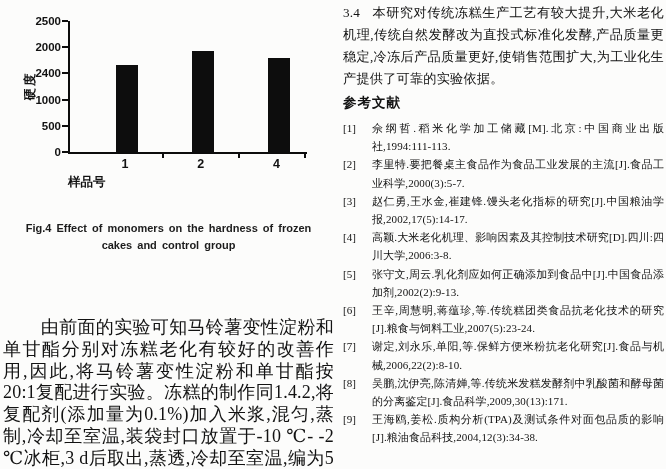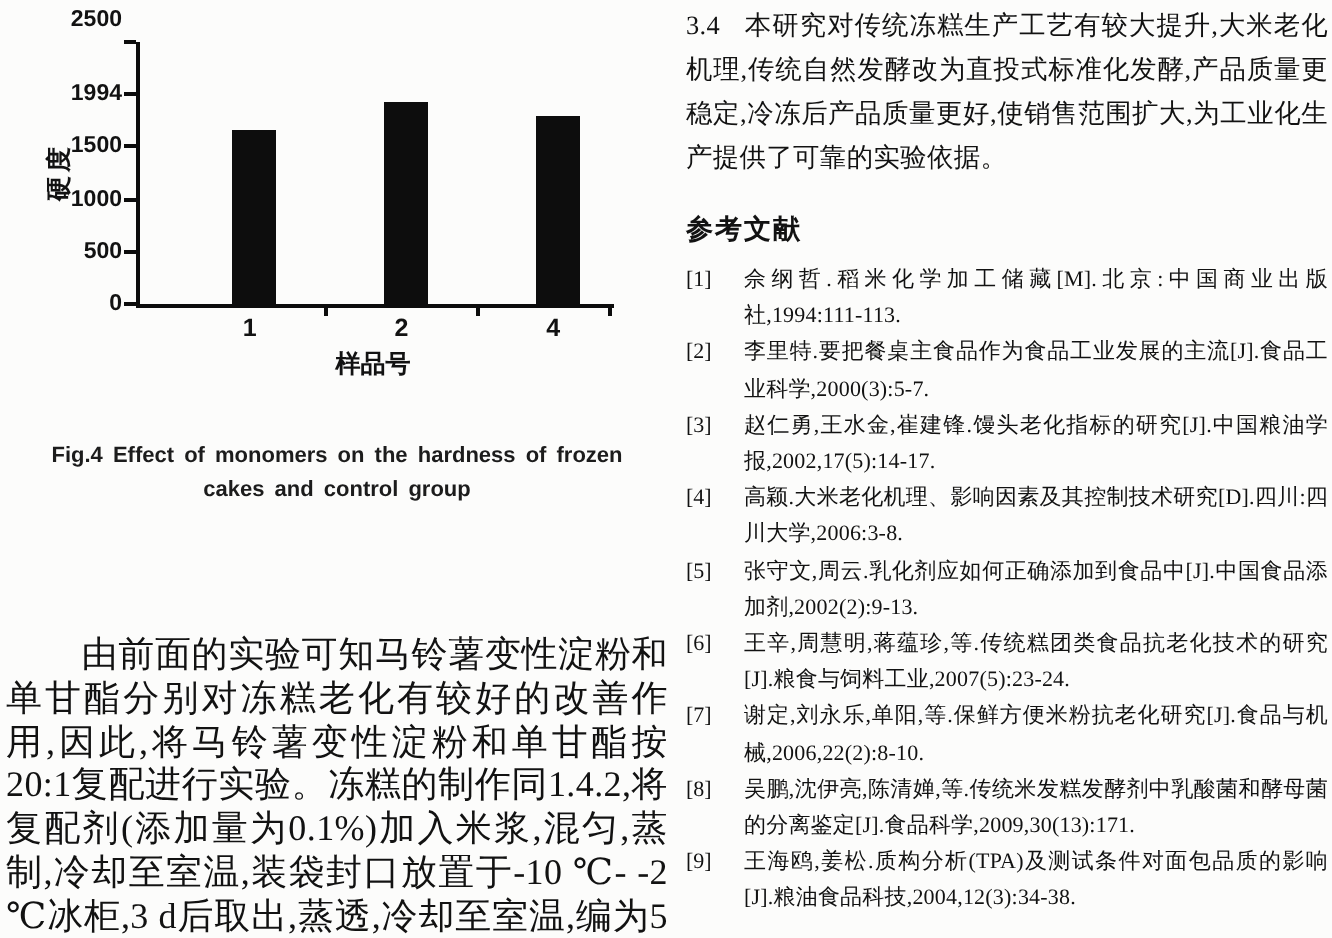--- a/index.html
+++ b/index.html
@@ -32,21 +32,21 @@
     font-family: "Liberation Sans", "DejaVu Sans", sans-serif;
     font-size: 12.5px; font-weight: 700;
   }
   .y-axis-title {
     position: absolute; left: 27px; top: 84px;
     transform: translate(-50%, -50%) rotate(-90deg);
     font-size: 12.5px; font-weight: 700; letter-spacing: 2px;
     font-family: "Liberation Sans", "DejaVu Sans", sans-serif;
   }
   .x-axis-title {
-    position: absolute; left: 65px; width: 237px; top: 172px; text-align: center;
+    position: absolute; left: 65px; width: 237px; top: 172px; 
     font-size: 12.5px; font-weight: 700;
     font-family: "Liberation Sans", "DejaVu Sans", sans-serif;
   }
   .cap-zh {
     position: absolute; top: 200px; left: 0; width: 331px; text-align: center;
     font-family: "Liberation Sans", "DejaVu Sans", sans-serif;
     font-size: 13px; font-weight: 700; letter-spacing: 0.5px;
   }
   .cap-en { 
     position: absolute; left: 0; width: 331px; text-align: center;
@@ -68,21 +68,21 @@
     font-size: 18px; line-height: 21.8px; text-align: justify;
     text-indent: 2.1em; letter-spacing: 0.2px;
   }
 
   
   .para-34 {
     font-size: 13.2px; line-height: 22px; text-align: justify; letter-spacing: 0.2px;
   }
   .para-34 .sec-num { margin-right: 12px; }
   .ref-title {
-    margin-top: 16px;
+    margin-top: 4px;
     font-family: Liberation Sans, sans-serif;
     font-size: 13.5px; font-weight: 700; letter-spacing: 1px;
   }
   .ref-list { margin-top: 7px; font-size: 11px; line-height: 18.2px; }
   .ref-item { display: flex; }
   .ref-num  { flex: 0 0 20px; margin-right: 9px; }
   .ref-text { flex: 1; text-align: justify; letter-spacing: 0.1px; }
 </style>
 </head>
 <body>
@@ -96,25 +96,25 @@
         <div class="bar" style="left: 121.72px; height: 101.132px; background: rgb(13, 13, 13);"></div>
         <div class="bar" style="left: 197.56px; height: 94.32px; background: rgb(13, 13, 13);"></div>
       </div>
     <div class="x-axis-title">样品号</div>
   <div class="ytick-label" style="left: 16px; top: 150px;">0</div>
       <div class="ytick-mark" style="left: 59px; top: 149px;"></div>
       <div class="ytick-label" style="left: 16px; top: 123.8px;">500</div>
       <div class="ytick-mark" style="left: 59px; top: 122.8px;"></div>
       <div class="ytick-label" style="left: 16px; top: 97.6px;">1000</div>
       <div class="ytick-mark" style="left: 59px; top: 96.6px;"></div>
-      <div class="ytick-label" style="left: 16px; top: 71.4px;">1500</div>
+      <div class="ytick-label" style="left: 16px; top: 71.4px;">2400</div>
       <div class="ytick-mark" style="left: 59px; top: 70.4px;"></div>
-      <div class="ytick-label" style="left: 16px; top: 45.2px;">1994</div>
+      <div class="ytick-label" style="left: 16px; top: 45.2px;">2000</div>
       <div class="ytick-mark" style="left: 59px; top: 44.2px;"></div>
-      <div class="ytick-label" style="left: 16px; top: 8px;">2500</div>
+      <div class="ytick-label" style="left: 16px; top: 19px;">2500</div>
       <div class="ytick-mark" style="left: 59px; top: 18px;"></div>
       <div class="xtick-label" style="left: 121.88px;">1</div>
       <div class="xtick-mark" style="left: 158.8px;"></div>
       <div class="xtick-label" style="left: 197.72px;">2</div>
       <div class="xtick-mark" style="left: 234.64px;"></div>
       <div class="xtick-label" style="left: 273.56px;">4</div>
       <div class="xtick-mark" style="left: 301px;"></div>
     </div>
 
   <div class="cap-en cap-en1">Fig.4  Effect of monomers on the hardness of frozen</div>

